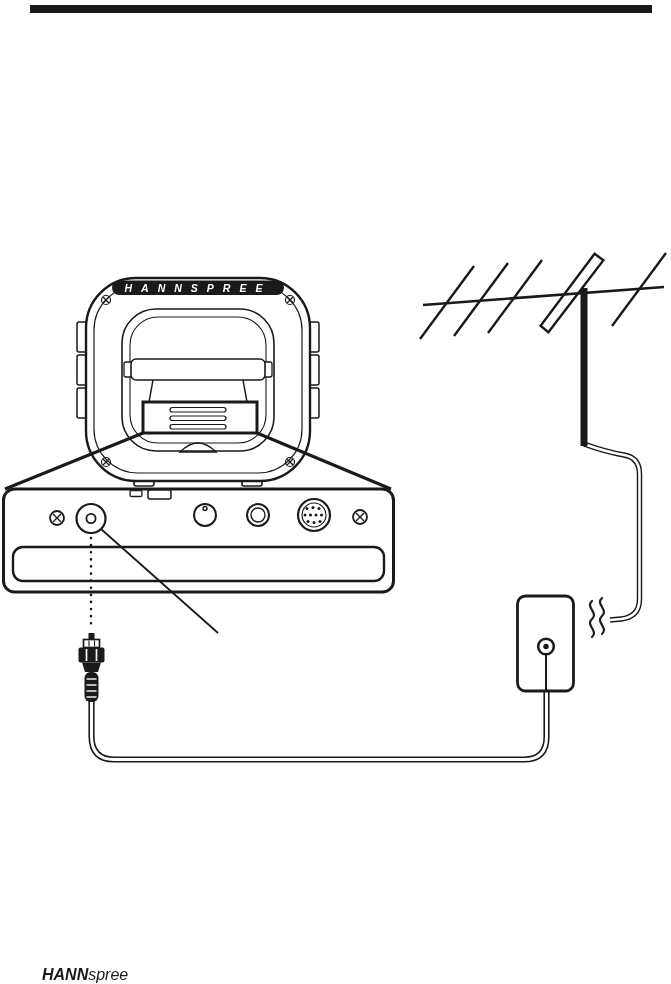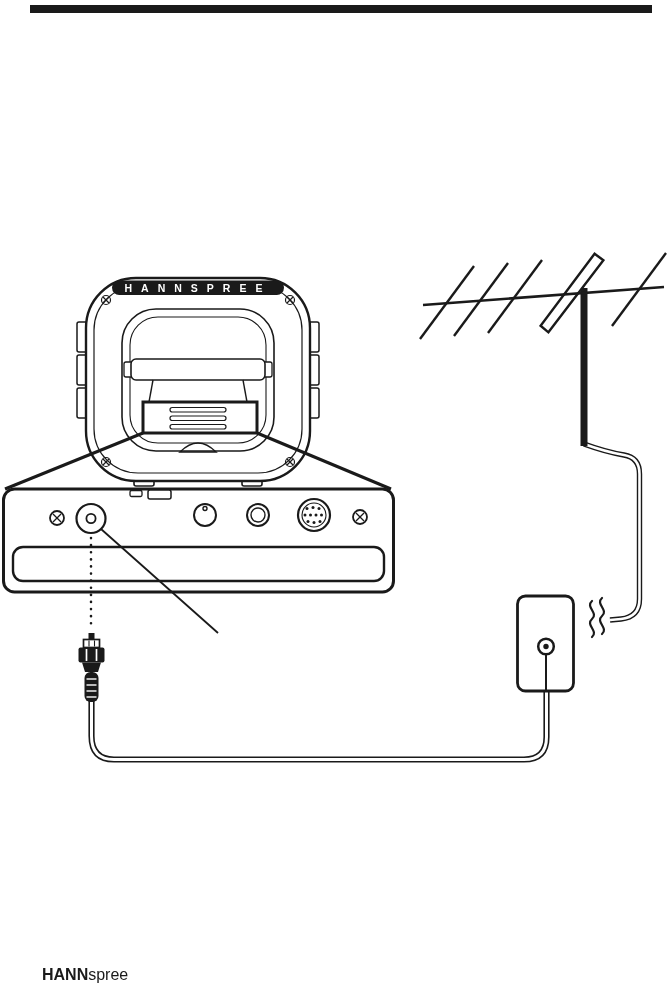--- a/index.html
+++ b/index.html
@@ -1,16 +1,16 @@
 <!DOCTYPE html>
 <html><head>
 <meta charset="utf-8">
 <style>
   html,body{margin:0;padding:0;background:#ffffff;}
-  .page{position:relative;width:671px;height:984px;background:#ffffff;overflow:hidden;}
+  .page{position:relative;width:671px;height:984px;background:#ffffff;overflow:hidden;font-style:italic;}
   svg{display:block;}
   svg text{font-family:"Liberation Sans", sans-serif;}
 </style>
 </head>
 <body>
 
 <div class="page">
 <svg viewBox="0 0 671 984" width="671" height="984">
 
   <rect x="30" y="5" width="622" height="8" fill="#1a1a1a"></rect>

